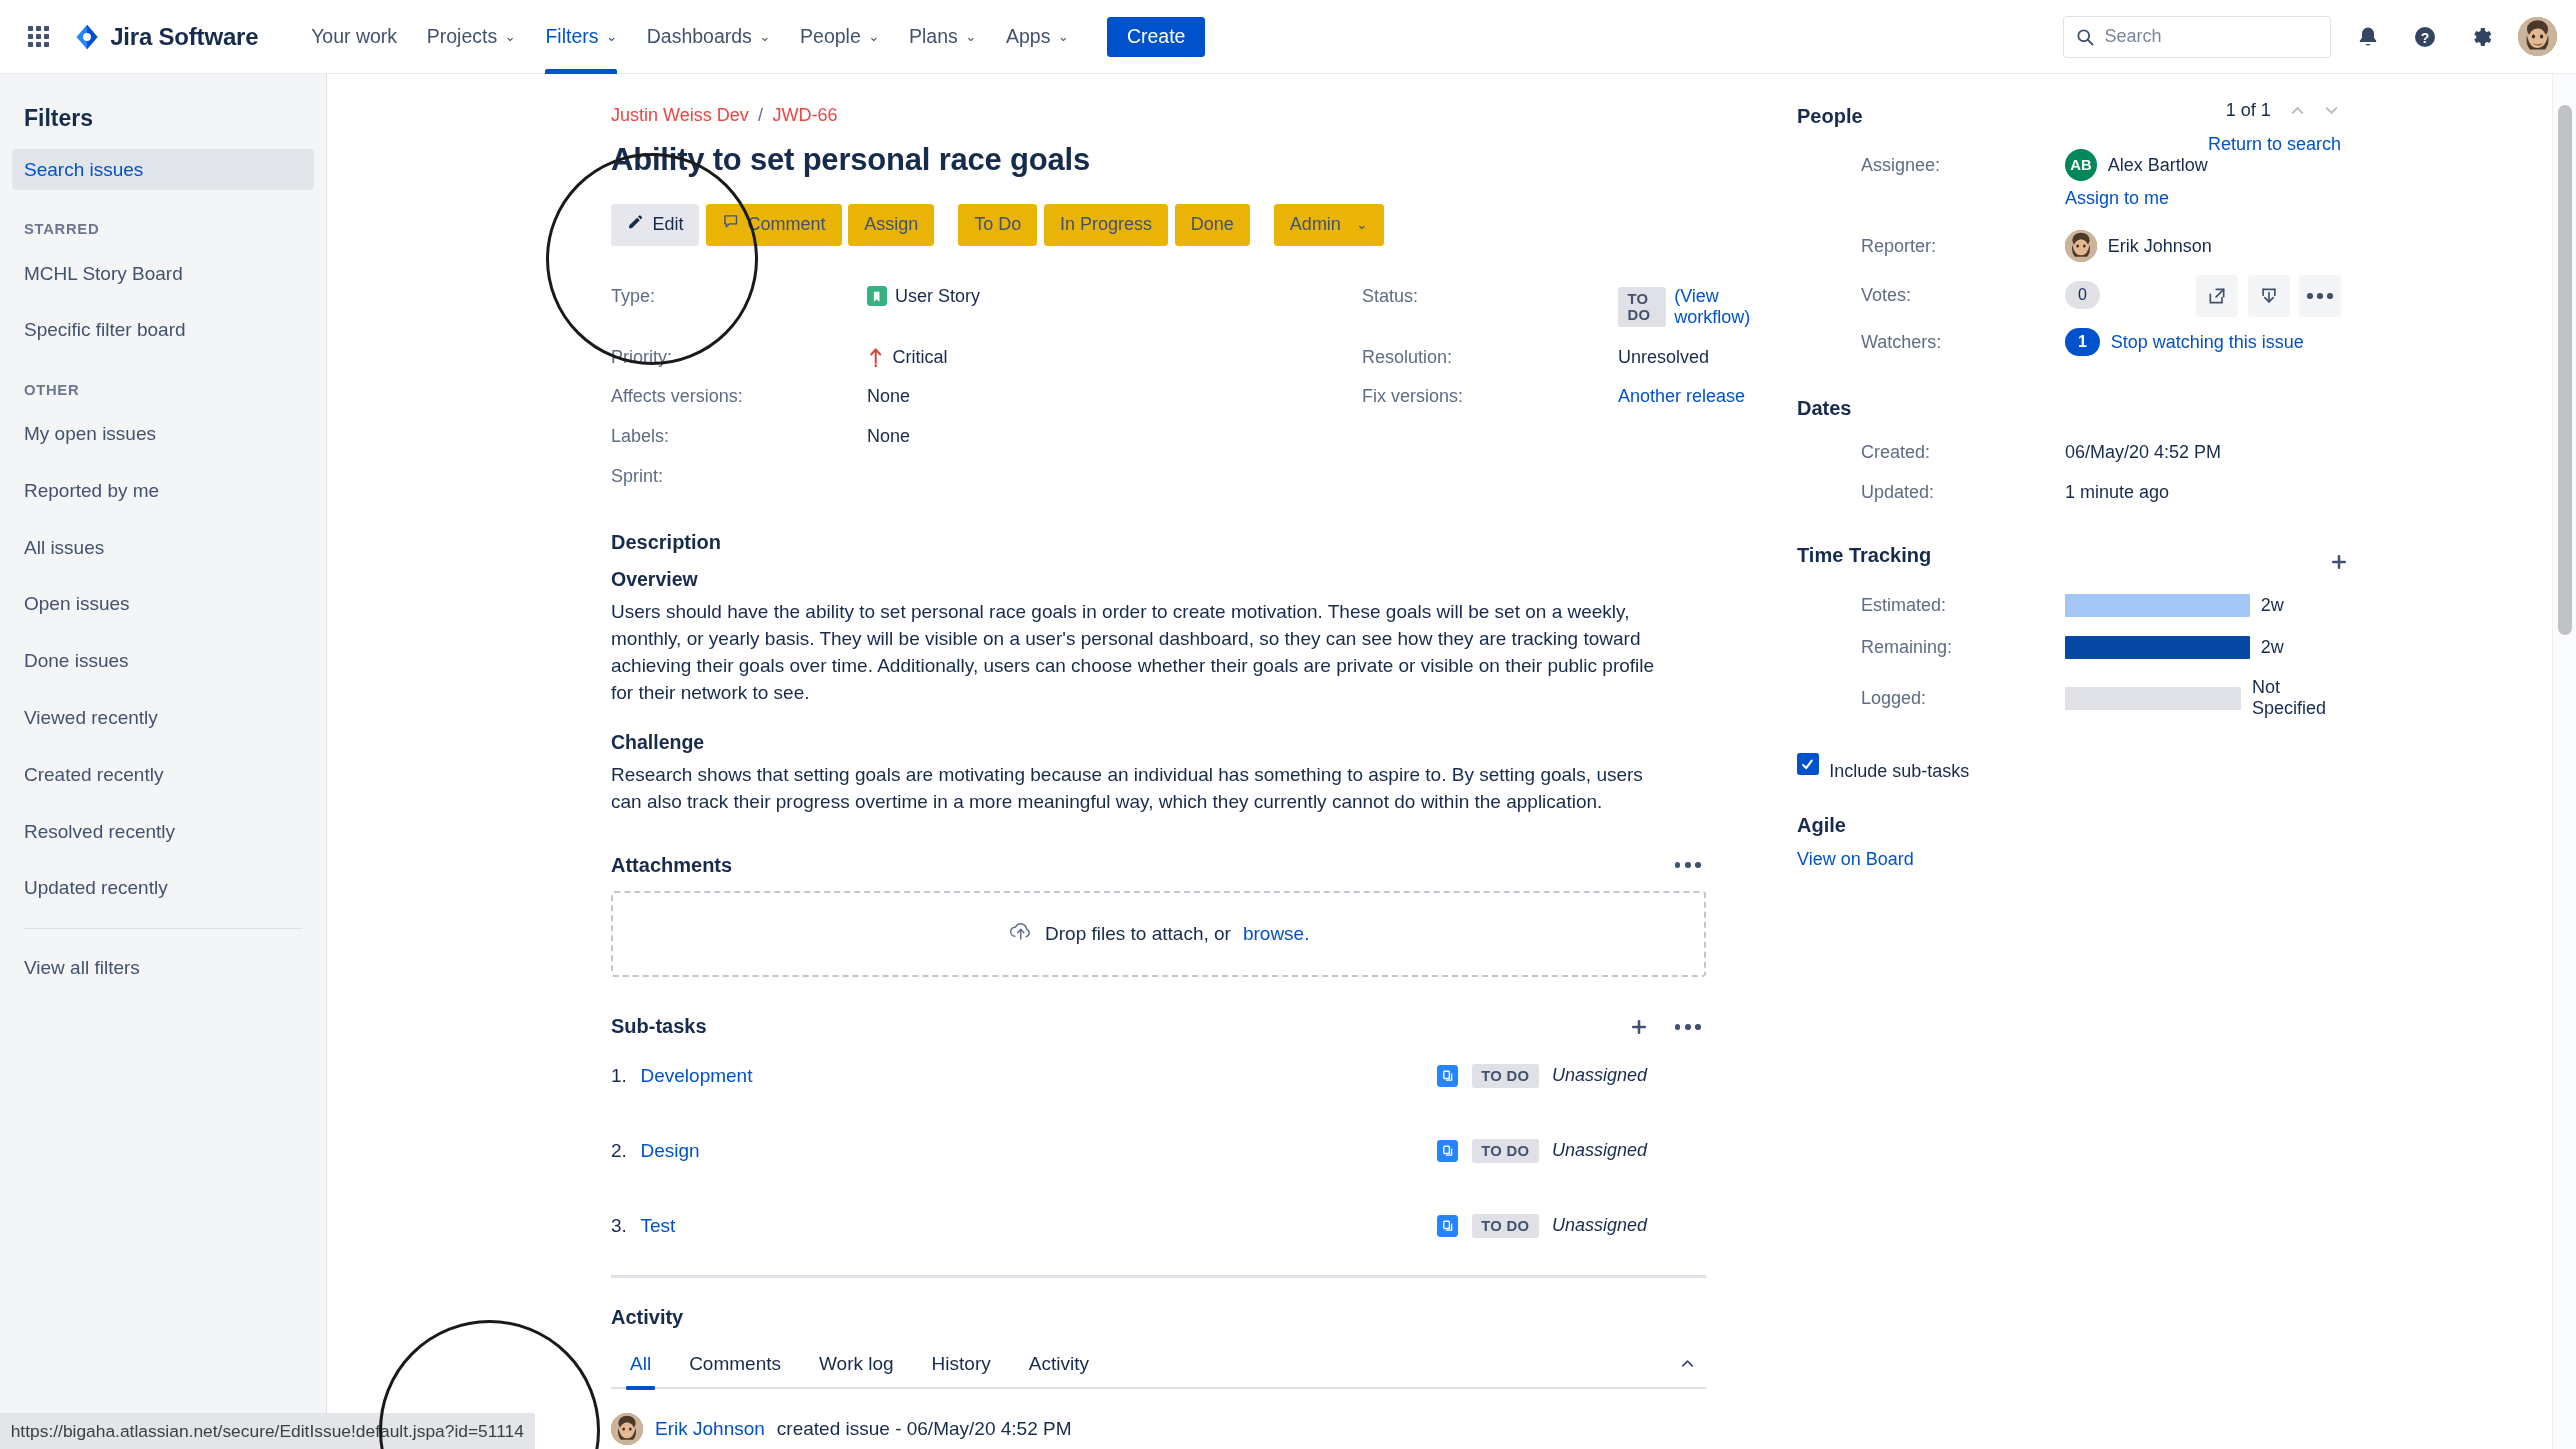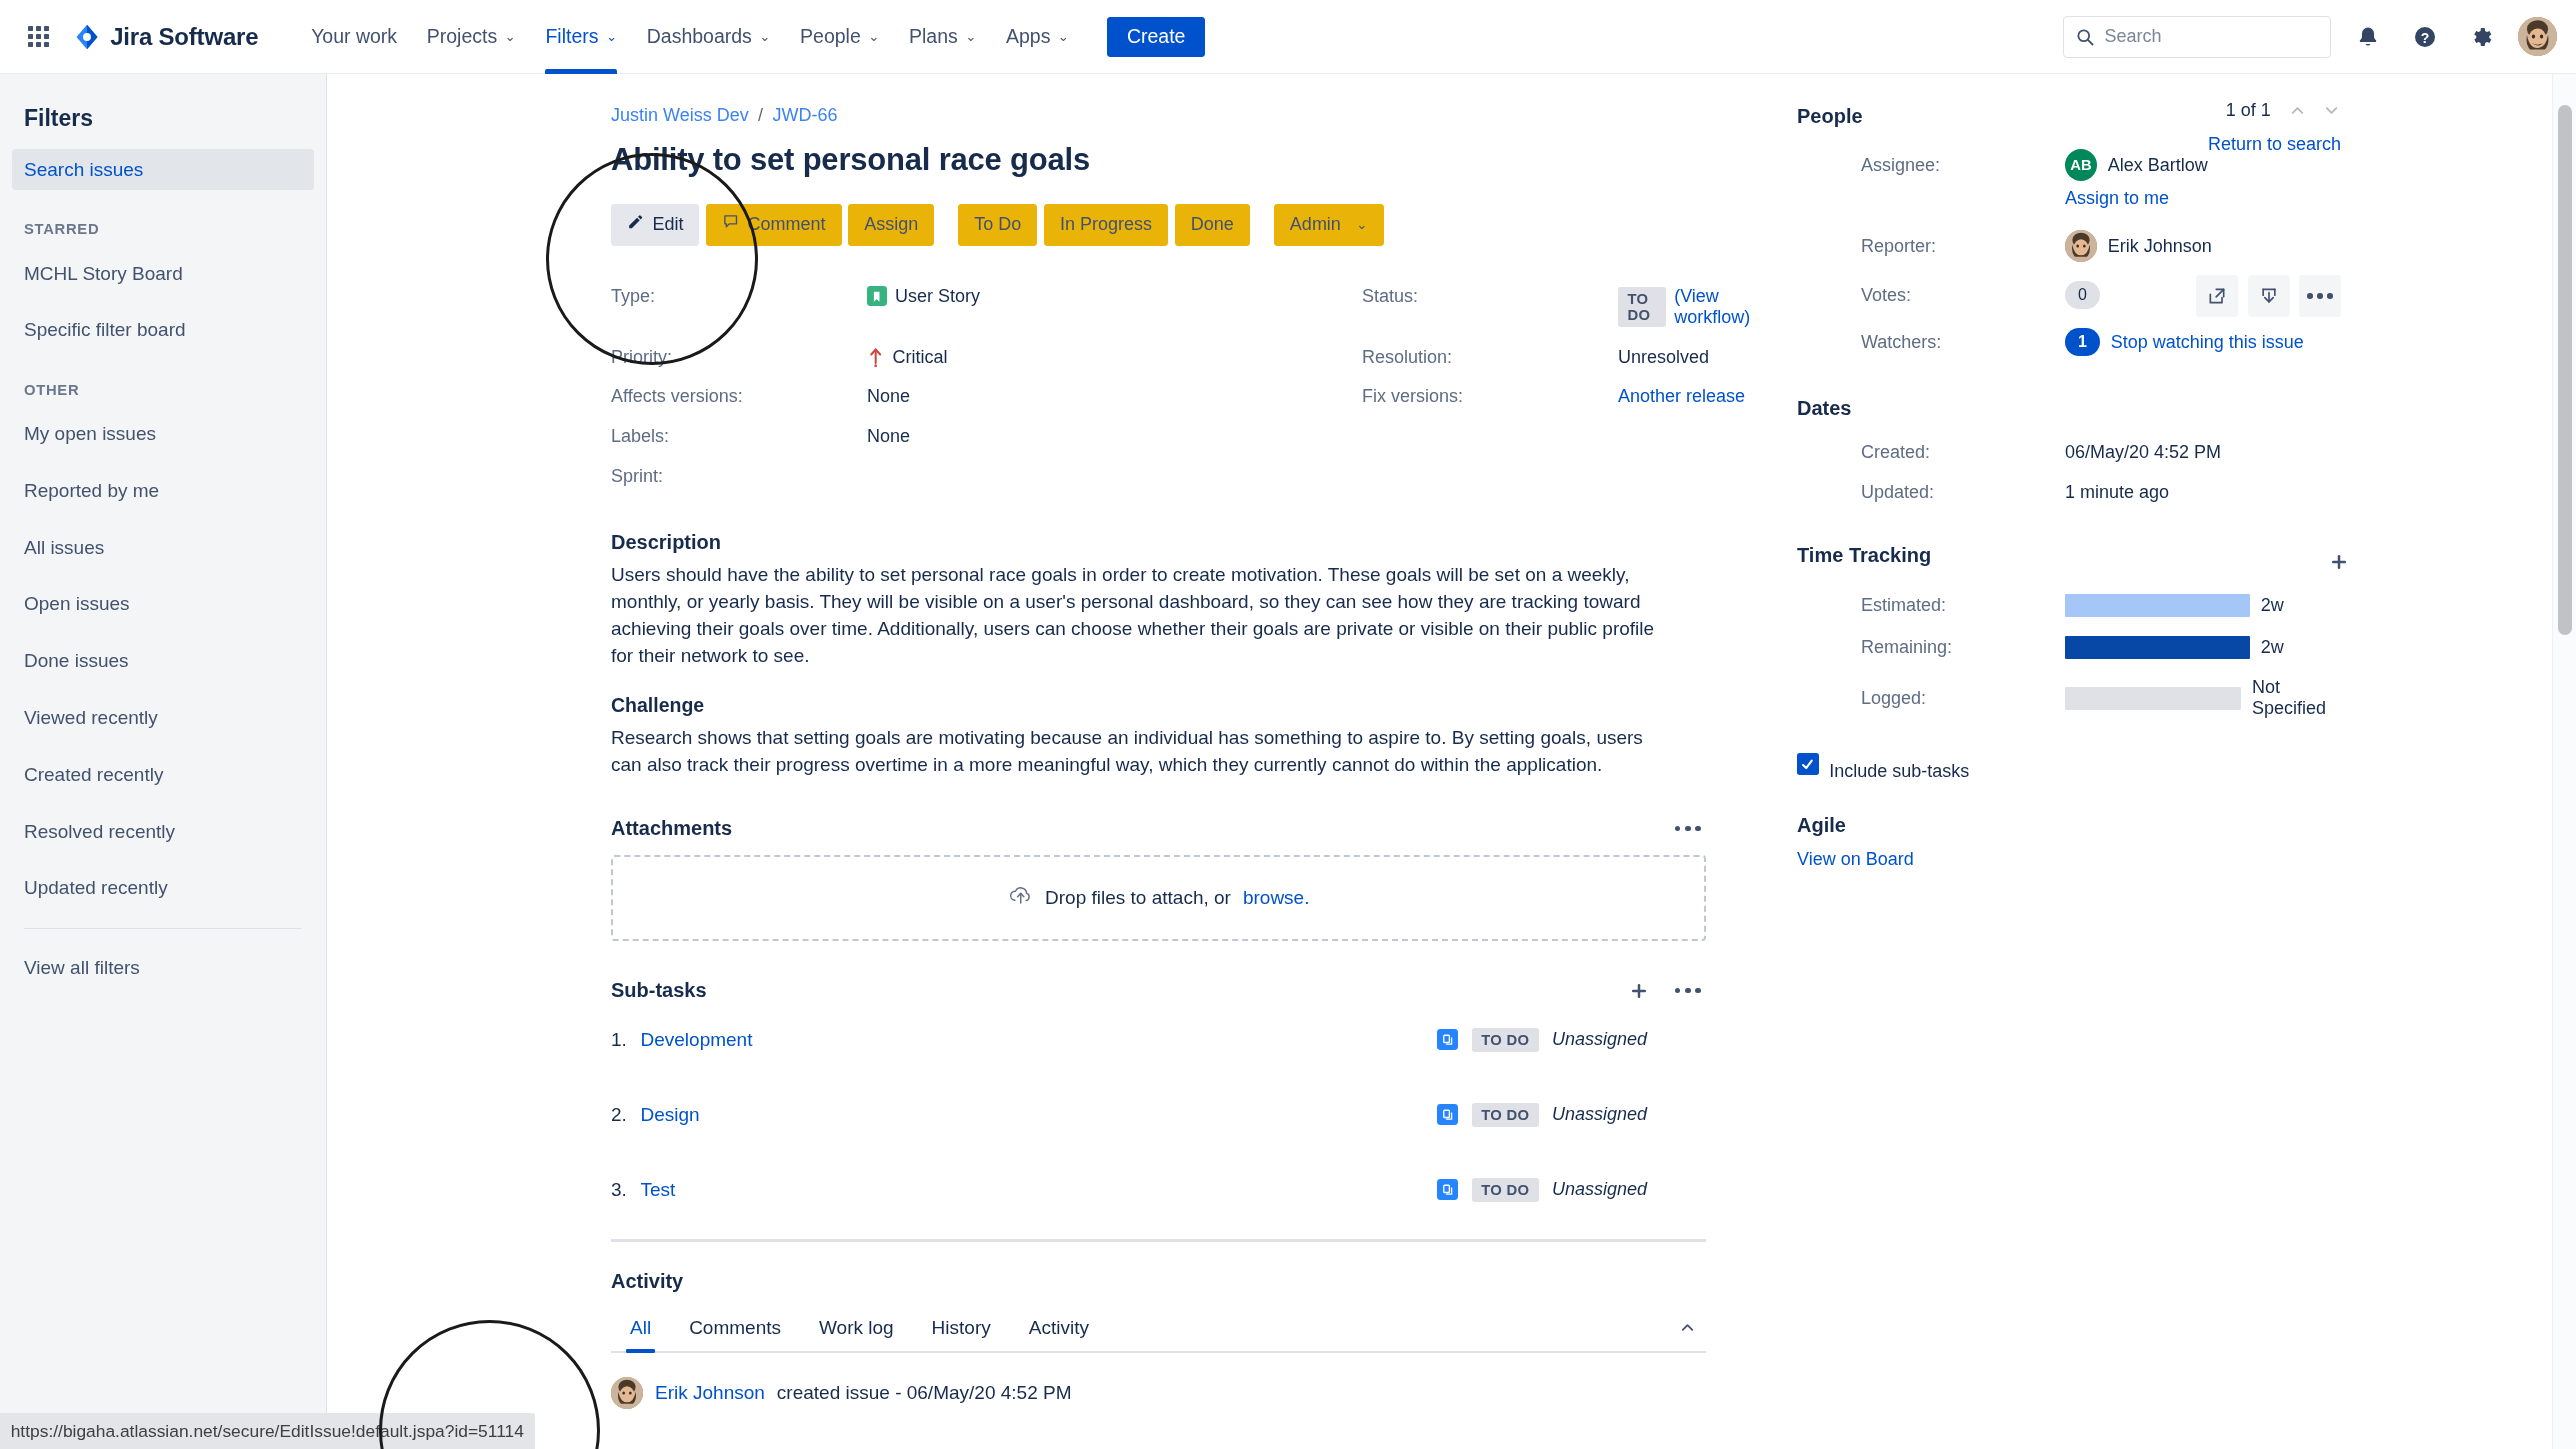--- a/index.html
+++ b/index.html
@@ -87,21 +87,21 @@
   .sb-list .sb-item { margin-bottom: 5.4px; }
 
   
   .main {
     position: absolute; top: 74px; left: 327px; width: 2215px; height: 1375px;
     background: #fff; overflow: hidden;
   }
   .content { position: relative; padding: 31px 0 0 0; }
 
   .breadcrumb { margin-left: 284px; font-size: 18px; color: #5e6c84; display: flex; gap: 9.4px; }
-  .breadcrumb a { color: #3b82f6; text-decoration: none; cursor: pointer; }
+  .breadcrumb a { color: #ef4444; text-decoration: none; cursor: pointer; }
   .bc-sep { color: #5e6c84; }
 
   .issue-title {
     margin-left: 284px; margin-top: 16px; font-size: 31px; font-weight: 600;
     color: #172b4d; letter-spacing: -0.2px;
   }
 
   .pager {
     position: absolute; top: 25.5px; right: 201px; text-align: right;
   }
@@ -530,20 +530,21 @@
       <div class="dlabel"></div>
       <div class="dval"></div>
 
       <div class="dlabel">Sprint:</div>
       <div class="dval"></div>
       <div class="dlabel"></div>
       <div class="dval"></div>
     </div>
 
     <div class="sec-h">Description</div>
+    <div class="sub-h">Overview</div>
     <p class="para">Users should have the ability to set personal race goals in order to create motivation. These goals will be set on a weekly, monthly, or yearly basis. They will be visible on a user's personal dashboard, so they can see how they are tracking toward achieving their goals over time. Additionally, users can choose whether their goals are private or visible on their public profile for their network to see.</p>
     <div class="sub-h" style="margin-top:24px;">Challenge</div>
     <p class="para">Research shows that setting goals are motivating because an individual has something to aspire to. By setting goals, users can also track their progress overtime in a more meaningful way, which they currently cannot do within the application.</p>
 
     <div class="sec-row">
       <h3>Attachments</h3>
       <div class="sec-actions">
         <div class="dots-btn">
             <i></i>
             <i></i>

